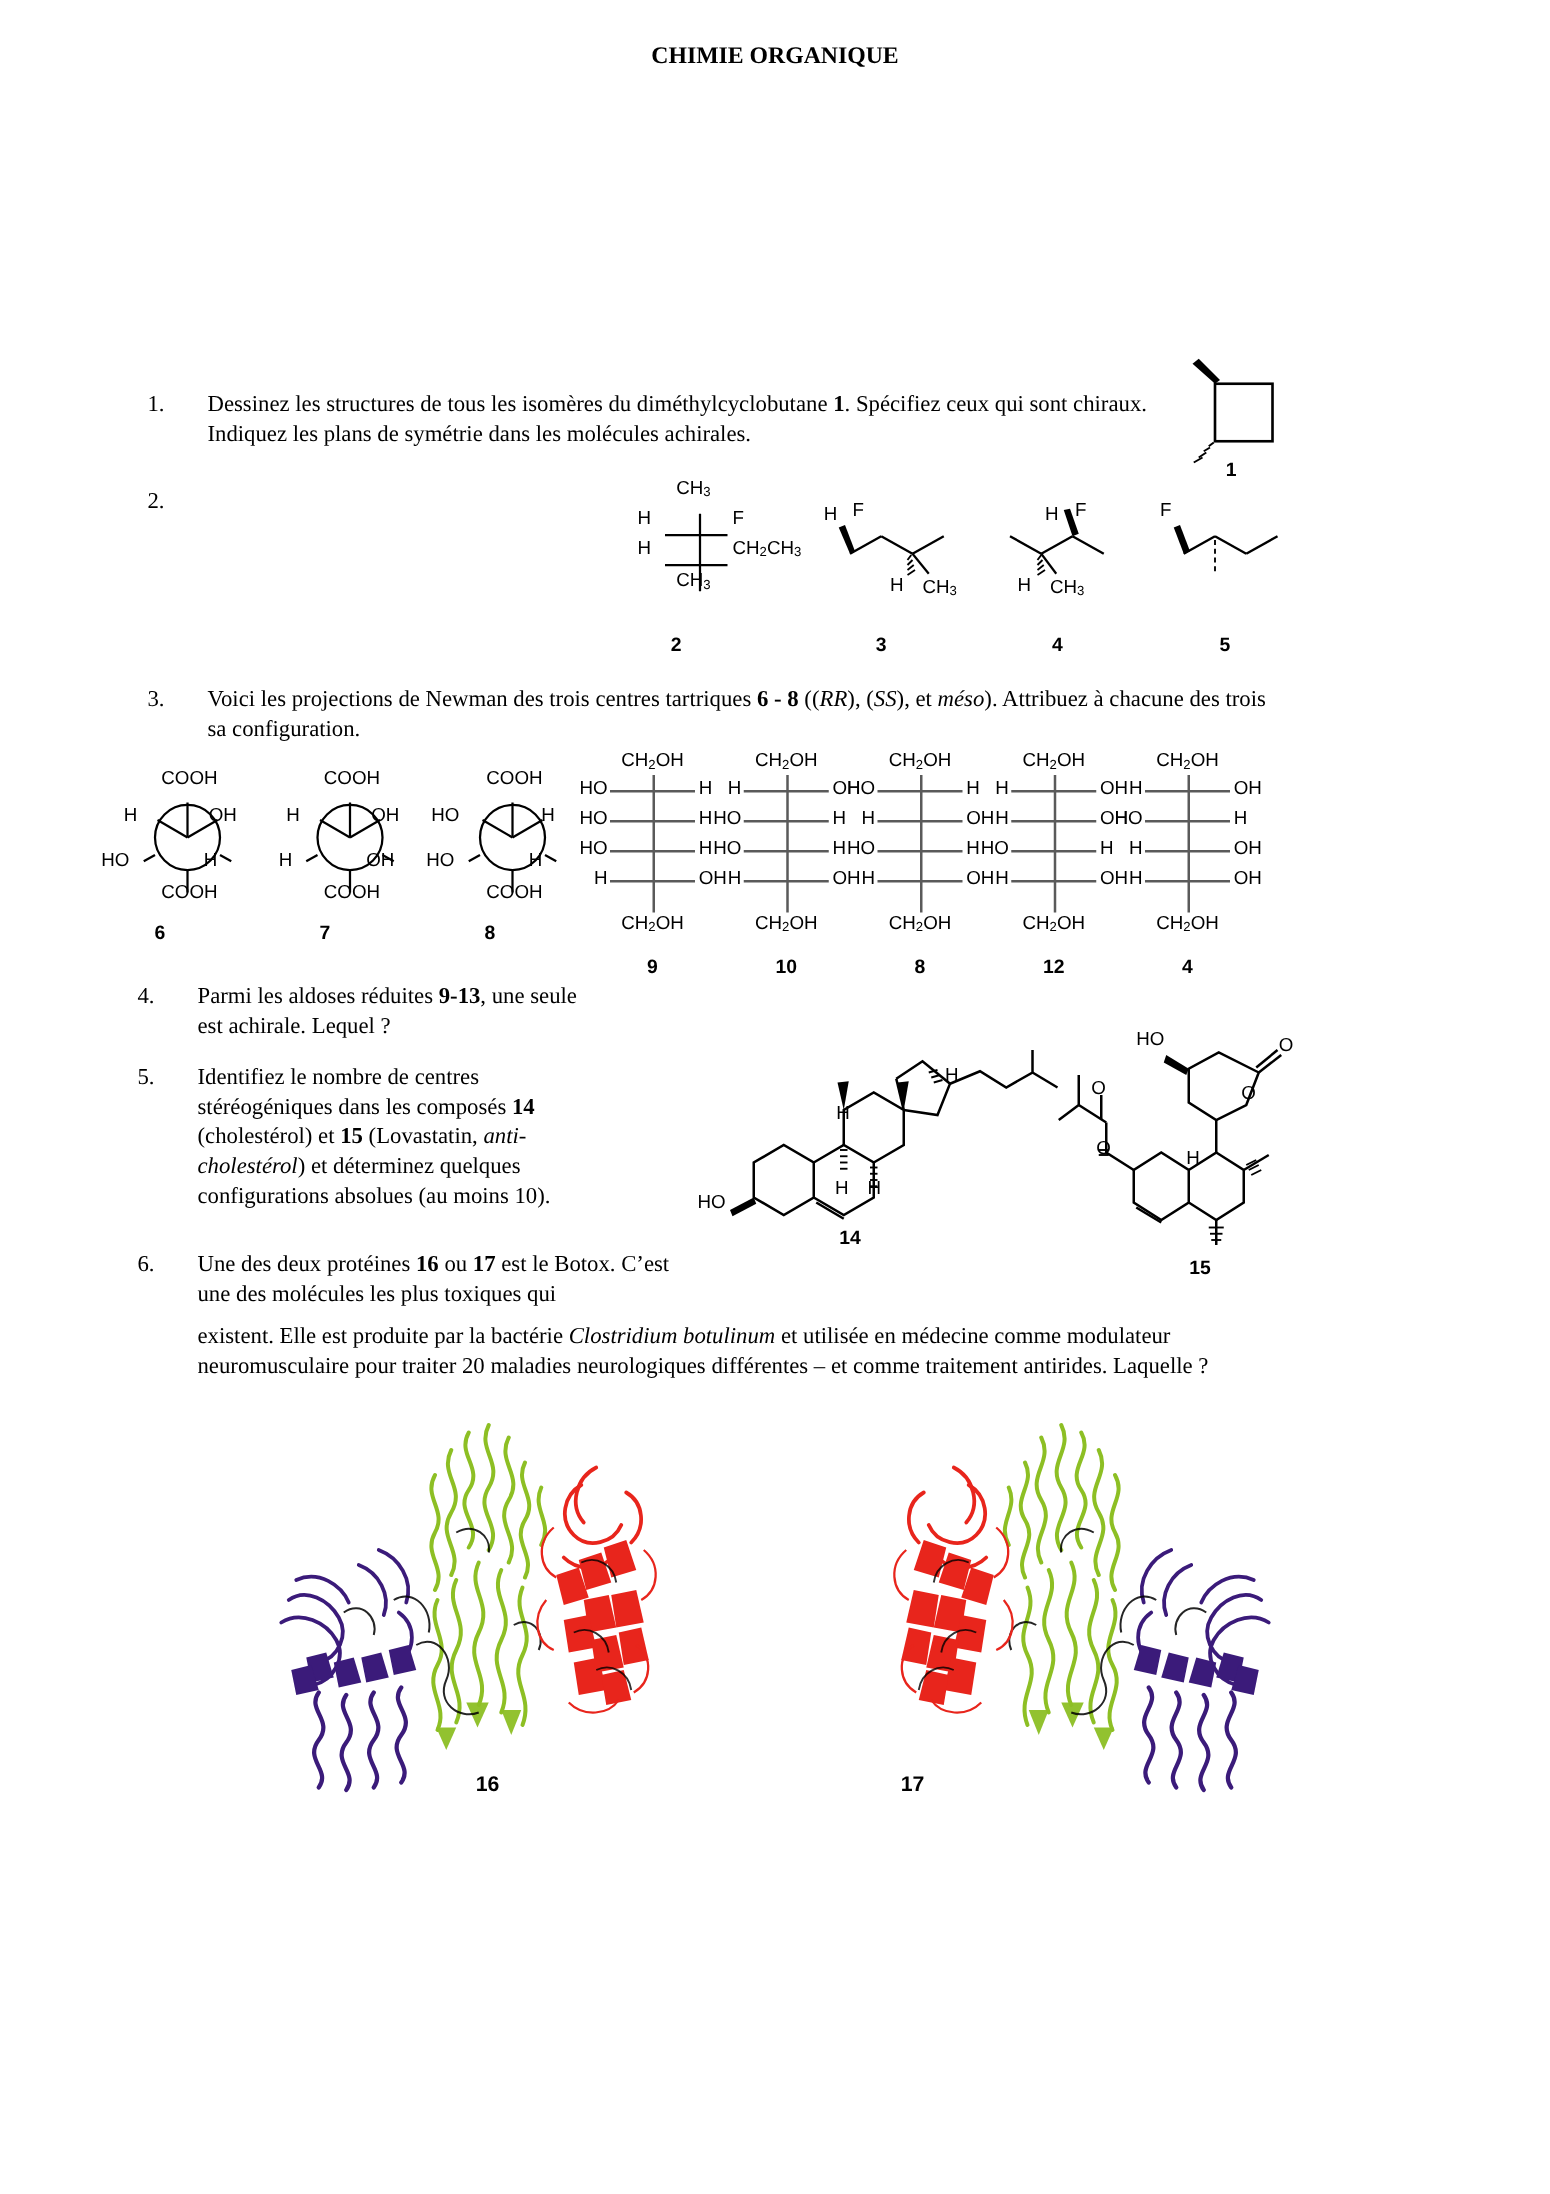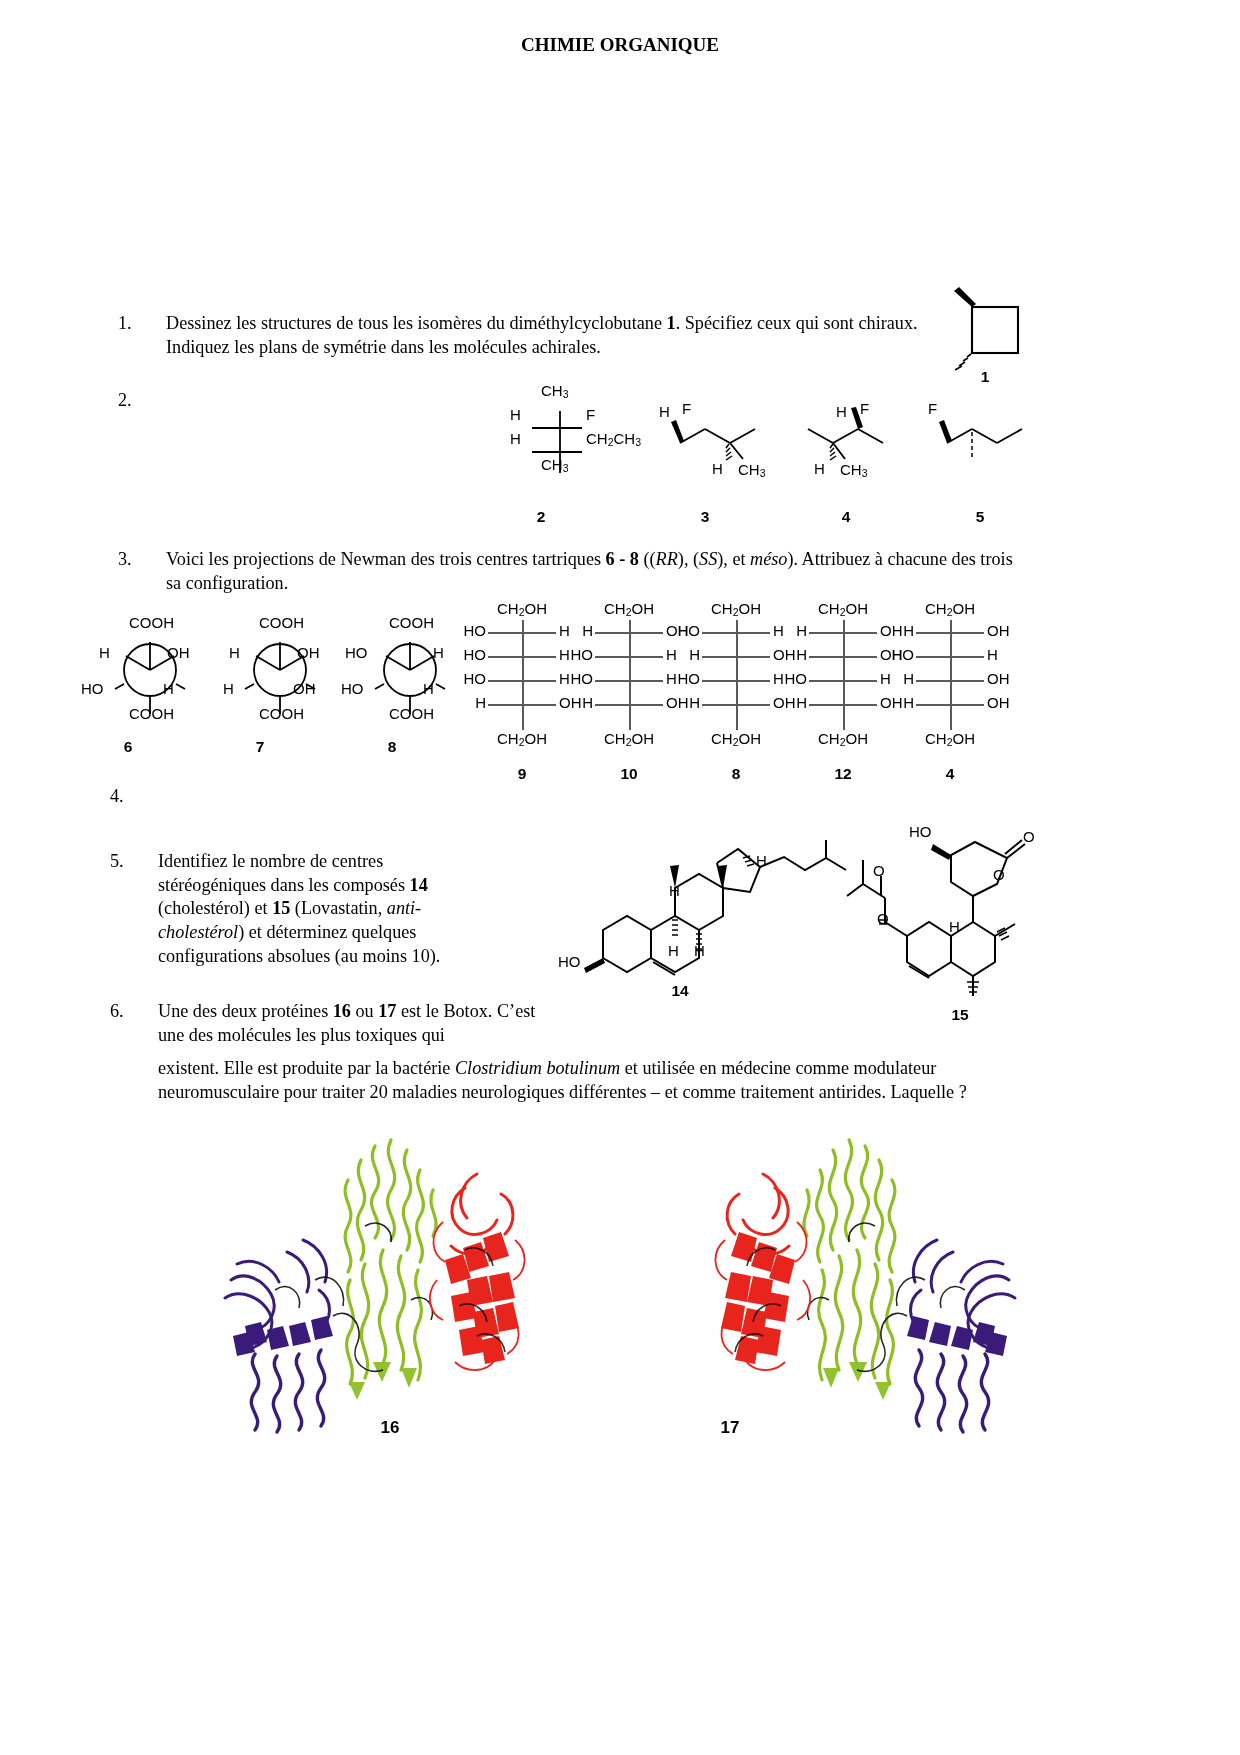--- a/index.html
+++ b/index.html
@@ -316,20 +316,21 @@
         <div class="fi-row" style="left: 916px; top: 704px; width: 68px;"></div>
         <div class="fi-l" style="left: 876px; top: 694px; width: 38px;">H</div>
         <div class="fi-r" style="left: 987px; top: 694px; width: 40px;">OH</div>
         <div class="fi-t" style="left: 910px; top: 730px; width: 80px;">CH<sub>2</sub>OH</div>
         <div class="lbl" style="left: 930px; top: 765px; width: 40px;">4</div>
       </div>
     </div>
 
   <div class="q" style="left:110px;top:785px;width:360px;">
     <div class="qnum">4.</div>
+    <div class="qtext"><span>Parmi les aldoses réduites </span><b>9-13</b><span>, une seule est achirale.  Lequel ?</span></div>
   </div>
 
   <div class="q" style="left:110px;top:850px;width:380px;">
     <div class="qnum">5.</div>
     <div class="qtext"><span>Identifiez le nombre de centres stéréogéniques dans les composés </span><b>14</b><span> (cholestérol) et </span><b>15</b><span> (Lovastatin, </span><i>anti-cholestérol</i><span>) et déterminez quelques configurations absolues (au moins 10).</span></div>
   </div>
 
   <div class="chem" style="left:560px;top:830px;">
     <svg width="300" height="165" viewBox="0 0 300 165">
       <g fill="none" stroke="#000" stroke-width="2">

